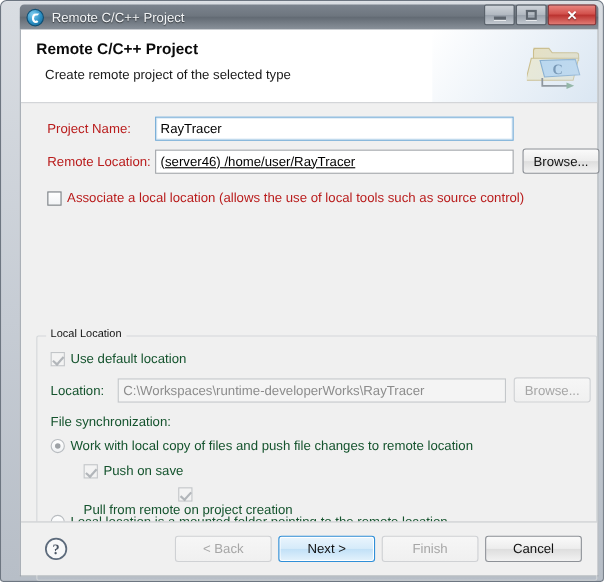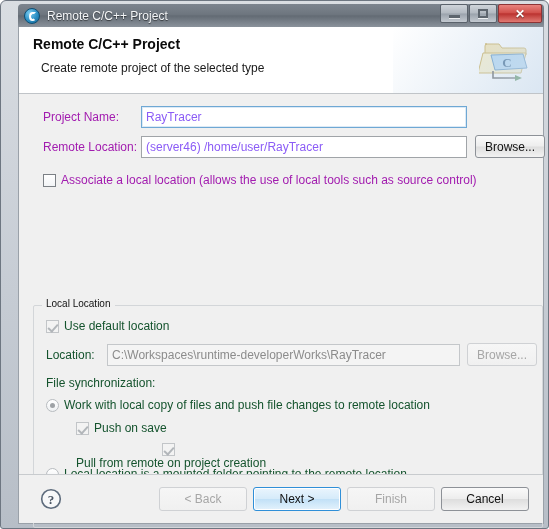--- a/index.html
+++ b/index.html
@@ -156,29 +156,29 @@
     background: #f0f0f0;
   }
 
   .row {
     position: absolute;
     display: flex;
     align-items: center;
   }
   .lbl {
     font-size: 12px;
-    color: #a21caf;
+    color: #b91c1c;
     white-space: nowrap;
   }
   .lbl.dis { color: #14532d; }
 
   input.txt {
     font-family: "Liberation Sans", sans-serif;
     font-size: 12px;
-    color: #8b5cf6;
+    color: #000000;
     padding: 2px 4px;
     box-sizing: border-box;
     height: 22px;
     background: #ffffff;
     border: 1px solid #a0a4a8;
     outline: none;
   }
   input.txt.focused {
     border: 1px solid #6fa8d4;
     box-shadow: inset 0 0 0 1px #dceaf6;
@@ -339,21 +339,21 @@
 
     <div class="content">
 
       <div class="row" style="left:24px; top:12px;">
         <span class="lbl" style="width:98px;">Project Name:</span>
         <input class="txt focused" style="width: 326px;" type="text" value="RayTracer">
       </div>
 
       <div class="row" style="left:24px; top:41px;">
         <span class="lbl" style="width:98px;">Remote Location:</span>
-        <input class="txt" style="width: 326px;" type="text" value="(server46) /home/user/RayTracer">
+        <input class="txt" style="width: 326px; text-decoration: underline;" type="text" value="(server46) /home/user/RayTracer">
         <button class="btn" style="width:70px; margin-left:8px;">Browse...</button>
       </div>
 
       <div class="row" style="left:24px; top:79px;text-align:right;">
         <span class="chk"></span>
         <span class="lbl">Associate a local location (allows the use of local tools such as source control)</span>
       </div>
 
       <div class="group">
         <div class="group-frame"></div>

